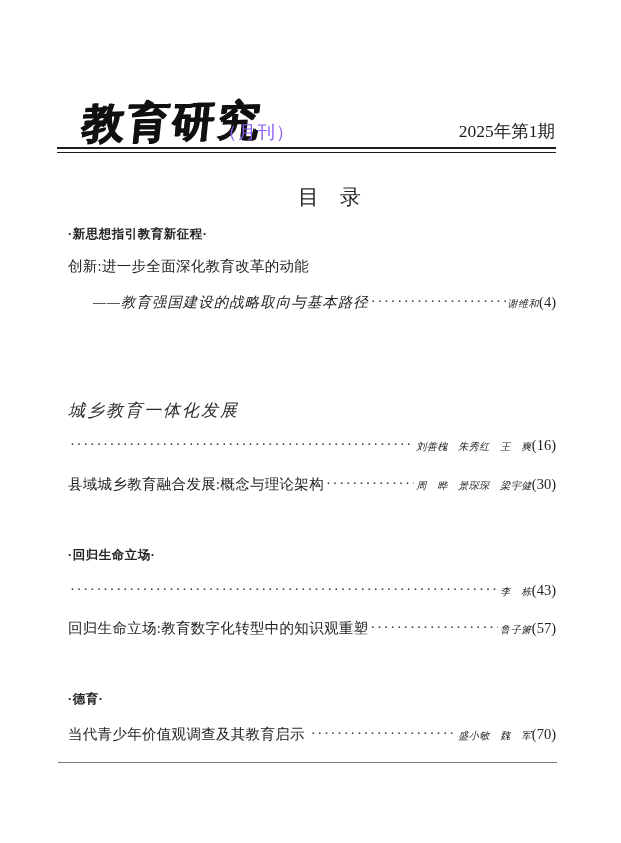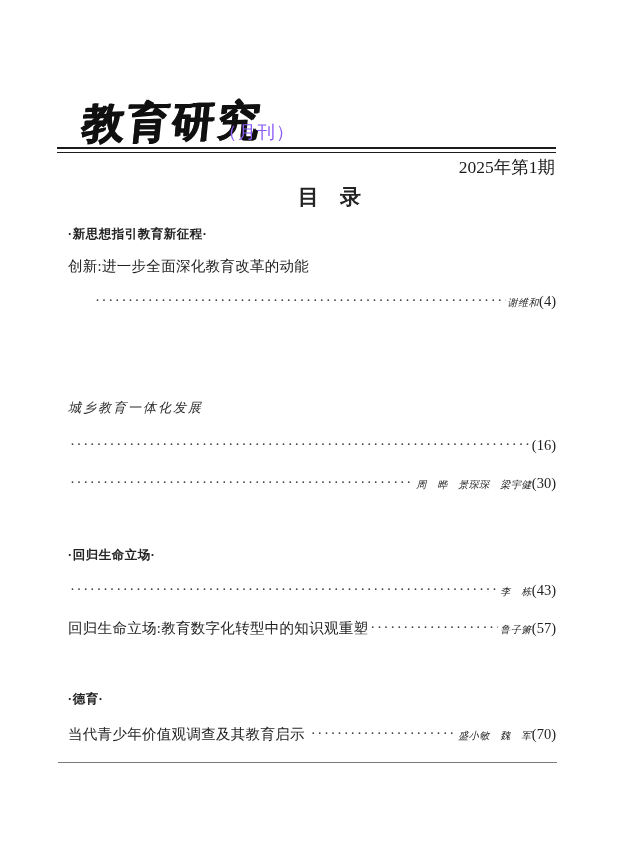--- a/index.html
+++ b/index.html
@@ -39,40 +39,39 @@
     color: #8b5cf6;
     white-space: nowrap;
   }
   .issue {
     position: absolute;
     right: 66px;
     top: 119px;
     font-size: 17.5px;
     color: #1b1b1b;
     white-space: nowrap;
-    margin-top: 36px;
   }
   .double-rule {
     position: absolute;
     left: 57px;
     top: 147px;
     width: 499px;
     height: 6px;
     border-top: 2.4px solid #1c1c1c;
     border-bottom: 1.2px solid #1c1c1c;
   }
 
   
   .toc-title {
     position: absolute;
     left: 0; right: 10px;
     top: 183px;
     text-align: center;
     font-size: 21px;
-    font-weight: bold;
+    font-weight: normal;
     font-family: "Liberation Sans", "DejaVu Sans", sans-serif;
     color: #242424;
     white-space: pre;
     margin-left: 48px;
   }
 
   
   .row {
     position: absolute;
     left: 68px;
@@ -81,21 +80,21 @@
   }
   .sec-label {
     font-family: "Liberation Sans", "DejaVu Sans", sans-serif;
     font-weight: bold;
     font-size: 12.5px;
     color: #242424;
     letter-spacing: 0.5px;
   }
   .topic {
     font-style: italic;
-    font-size: 13px;
+    font-size: 17px;
     color: #2b2b2b;
     letter-spacing: 2px;
   }
   .art-title-line {
     font-size: 14.5px;
     color: #222222;
     letter-spacing: 0.3px;
   }
   .art-line {
     display: flex;
@@ -150,33 +149,36 @@
   <div class="monthly">（月刊）</div>
   <div class="issue">2025年第1期</div>
   <div class="double-rule"></div>
 
   <div class="toc-title">目　录</div>
 
   <div class="row sec-label" style="top:226px">·新思想指引教育新征程·</div>
 
   <div class="row art-title-line" style="top:257px">创新:进一步全面深化教育改革的动能</div>
   <div class="row art-line indent" style="top:293px">
+    <span class="t kai">——教育强国建设的战略取向与基本路径</span>
     <span class="dots">····································································································································································································································································</span>
     <span class="authors">谢维和</span>
     <span class="pg">(4)</span>
   </div>
 
   <div class="row topic" style="top:399px">城乡教育一体化发展</div>
 
   <div class="row art-line" style="top:437px">
     <span class="dots">····································································································································································································································································</span>
+    <span class="authors">刘善槐　朱秀红　王　爽</span>
     <span class="pg">(16)</span>
   </div>
 
   <div class="row art-line" style="top:475px">
+    <span class="t">县域城乡教育融合发展:概念与理论架构</span>
     <span class="dots">····································································································································································································································································</span>
     <span class="authors">周　晔　景琛琛　梁宇健</span>
     <span class="pg">(30)</span>
   </div>
 
   <div class="row sec-label" style="top:547px">·回归生命立场·</div>
 
   <div class="row art-line" style="top:582px">
     <span class="dots">····································································································································································································································································</span>
     <span class="authors">李　栋</span>

